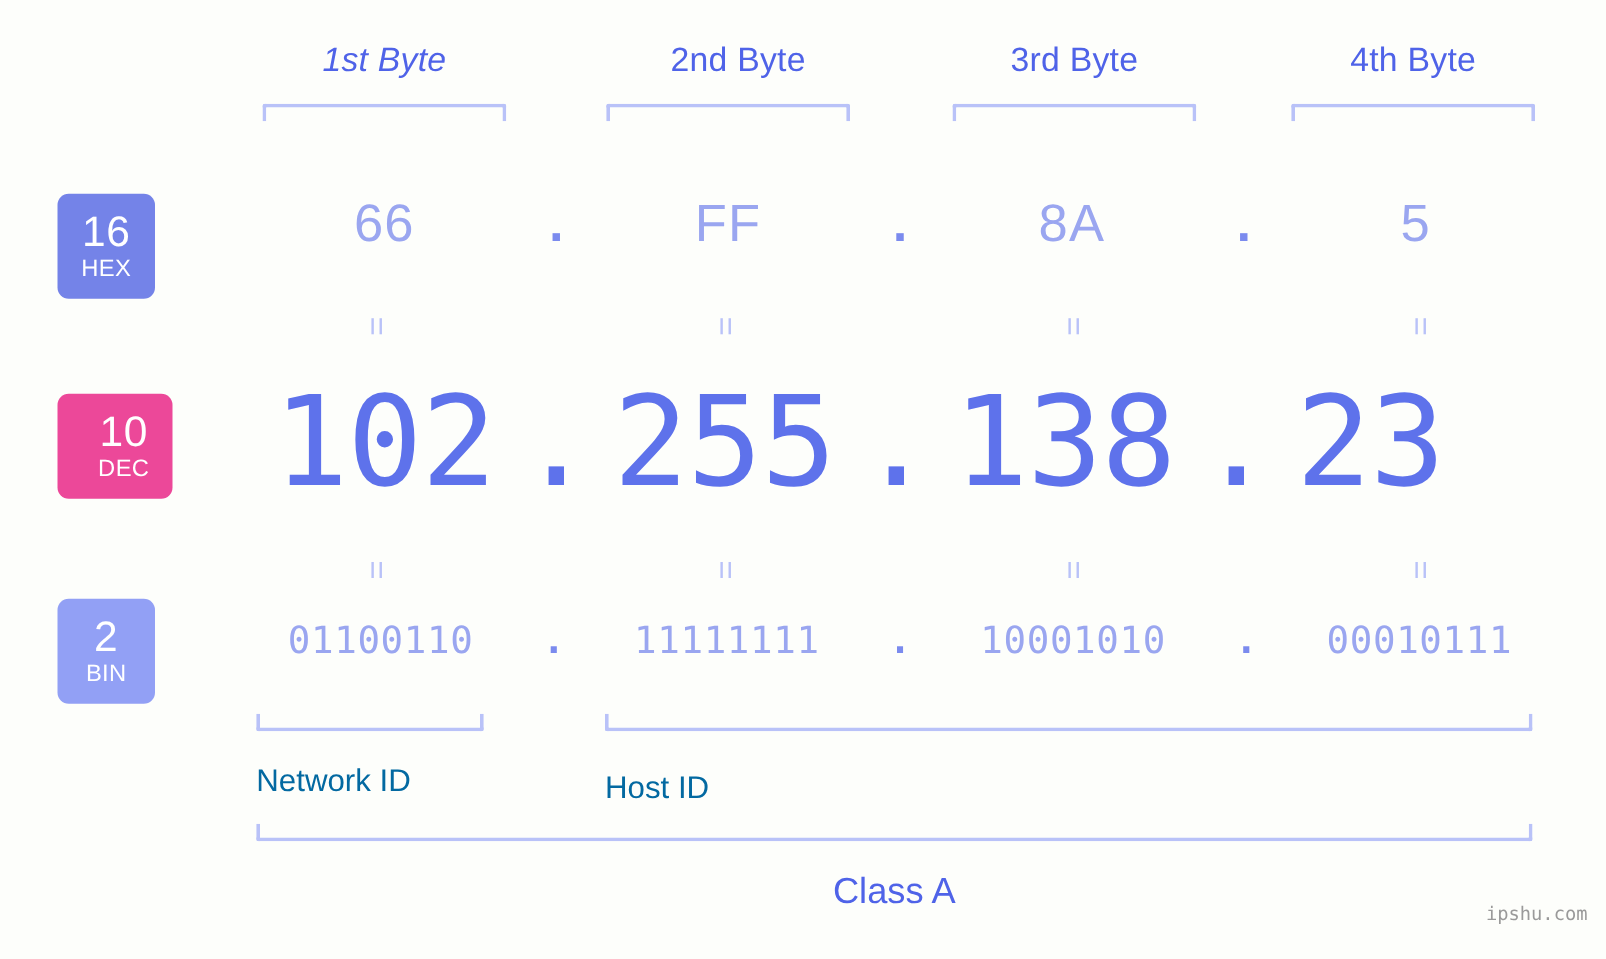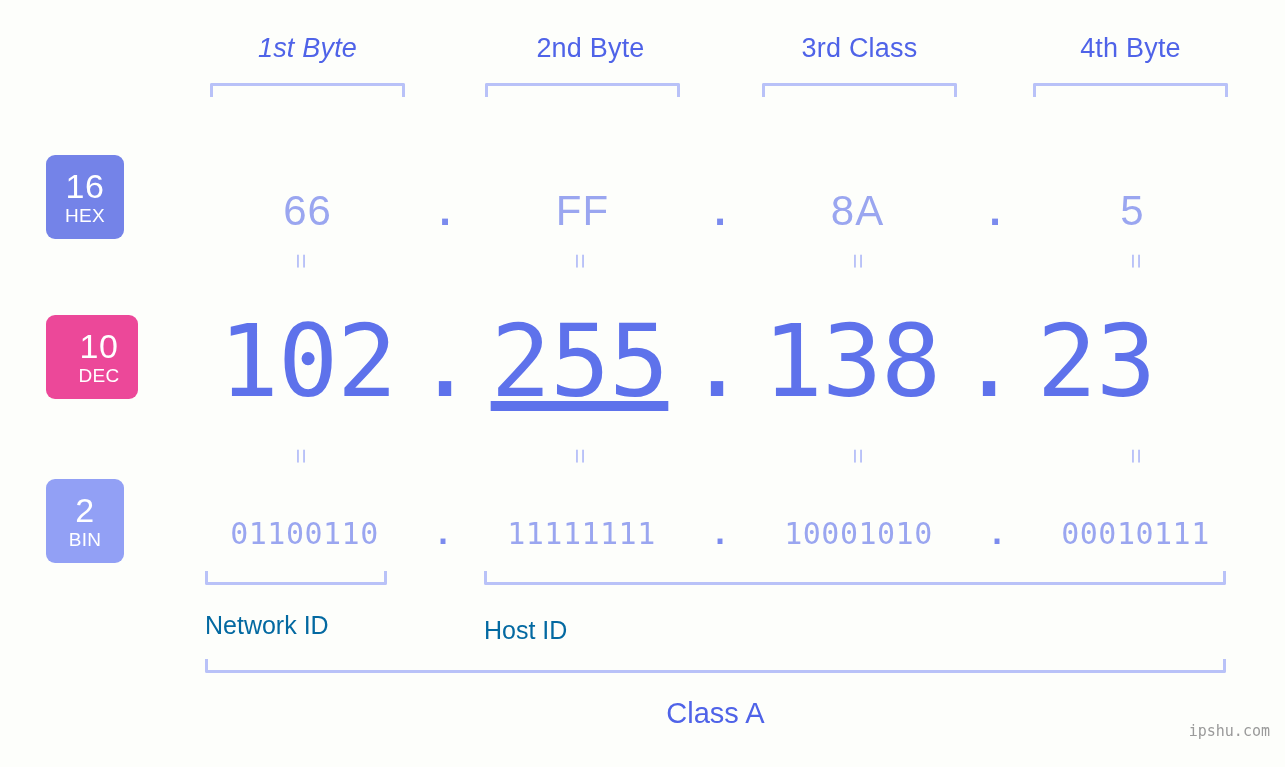--- a/index.html
+++ b/index.html
@@ -78,21 +78,21 @@
     margin-top: 3px;
     letter-spacing: 0.3px;
   }
 
   
   .row {
     position: absolute;
     left: 150px;
     right: 20px;
     display: flex;
-    align-items: flex-end;
+    align-items: flex-start;
   }
   .cell {
     text-align: center;
     white-space: nowrap;
   }
   .dot {
     text-align: center;
     white-space: nowrap;
   }
 
@@ -190,21 +190,21 @@
     letter-spacing: 0px;
   }
 </style>
 </head>
 <body>
 
 <div class="stage">
 
   <div class="byte-label" style="left:210px; width:195px;font-style:italic;">1st Byte</div>
   <div class="byte-label" style="left:493px; width:195px;">2nd Byte</div>
-  <div class="byte-label" style="left:762px; width:195px;">3rd Class</div>
+  <div class="byte-label" style="left:762px; width:195px;">3rd Byte</div>
   <div class="byte-label" style="left:1033px; width:195px;">4th Byte</div>
 
   <div class="bracket-down" style="left:210px; top:83px; width:195px;"></div>
   <div class="bracket-down" style="left:485px; top:83px; width:195px;"></div>
   <div class="bracket-down" style="left:762px; top:83px; width:195px;"></div>
   <div class="bracket-down" style="left:1033px; top:83px; width:195px;"></div>
 
   <div class="badge" style="top:155px; background:#7483e8;">
     <span class="num">16</span>
     <span class="tag">HEX</span>
@@ -226,21 +226,21 @@
   <div class="eq" style="left:1117px; top:248px;">=</div>
 
   <div class="badge" style="top:315px; background:#ec4899;padding-left:14px;">
     <span class="num">10</span>
     <span class="tag">DEC</span>
   </div>
 
   <div id="dec-row" class="row">
     <div class="cell" style="width:215px; margin-left:50px;">102</div>
     <div class="dot" style="width:57px;">.</div>
-    <div class="cell" style="width:215px;text-decoration:underline;">255</div>
+    <div class="cell" style="width:215px;">255</div>
     <div class="dot" style="width:57px;">.</div>
     <div class="cell" style="width:215px;">138</div>
     <div class="dot" style="width:57px;">.</div>
     <div class="cell" style="width:160px;">23</div>
   </div>
 
   <div class="eq" style="left:282px; top:443px;">=</div>
   <div class="eq" style="left:561px; top:443px;">=</div>
   <div class="eq" style="left:839px; top:443px;">=</div>
   <div class="eq" style="left:1117px; top:443px;">=</div>

